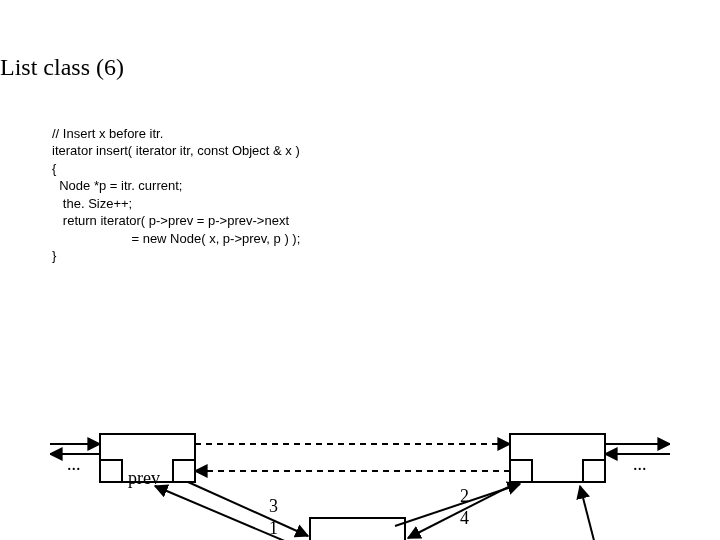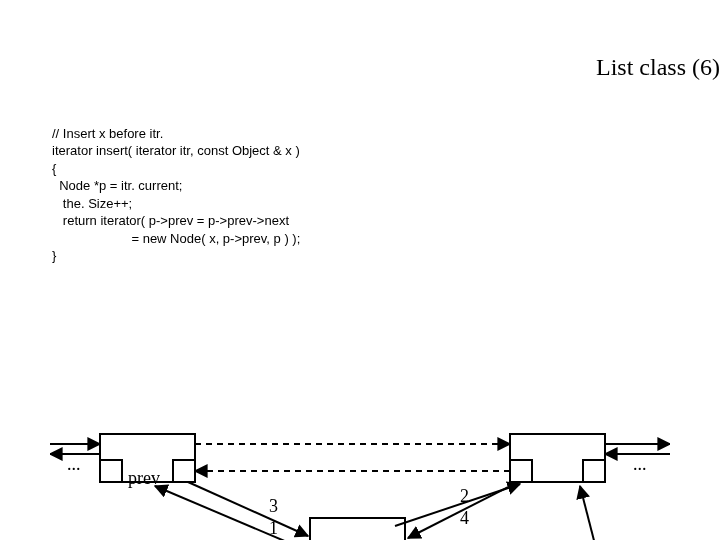--- a/index.html
+++ b/index.html
@@ -12,21 +12,21 @@
     color: #000;
     position: relative;
   }
   .slide {
     position: relative;
     width: 720px;
     height: 540px;
     box-sizing: border-box;
   }
   .title {
-    text-align: right;
+    text-align: left;
     font-size: 24px;
     margin-top: 54px;
     margin-bottom: 26px;
     font-weight: normal;
   }
   .code {
     font-family: Liberation Sans, sans-serif;
     font-size: 13px;
     line-height: 1.35;
     white-space: pre;

